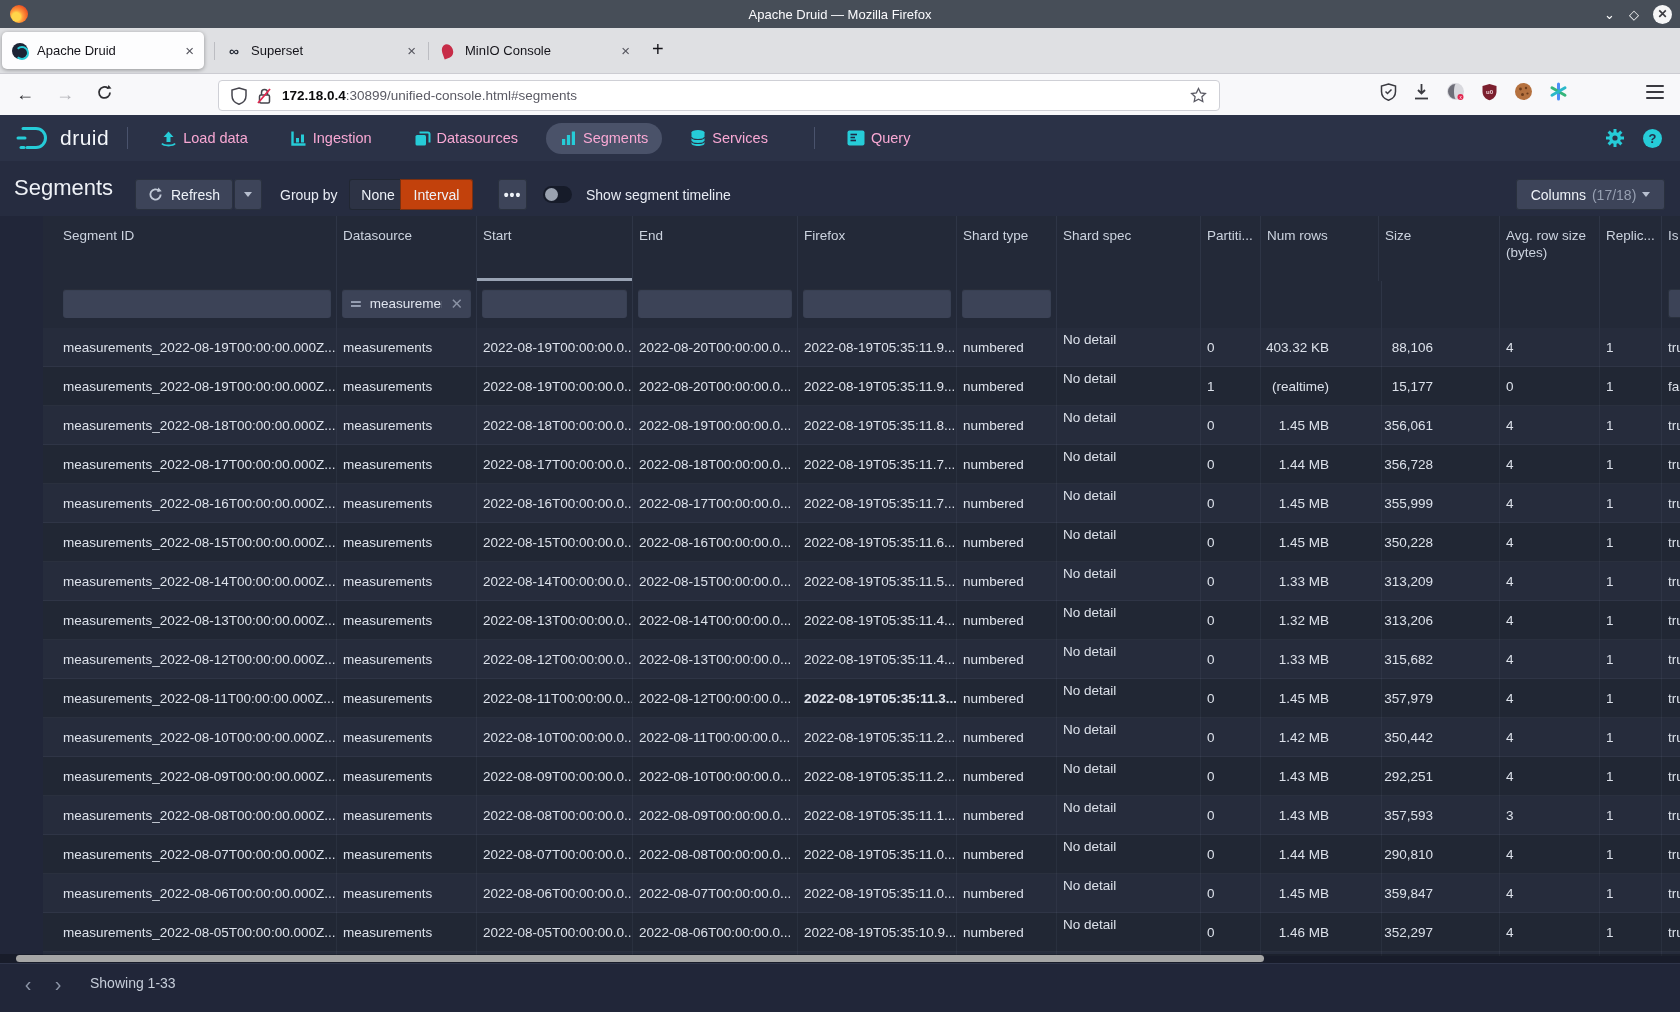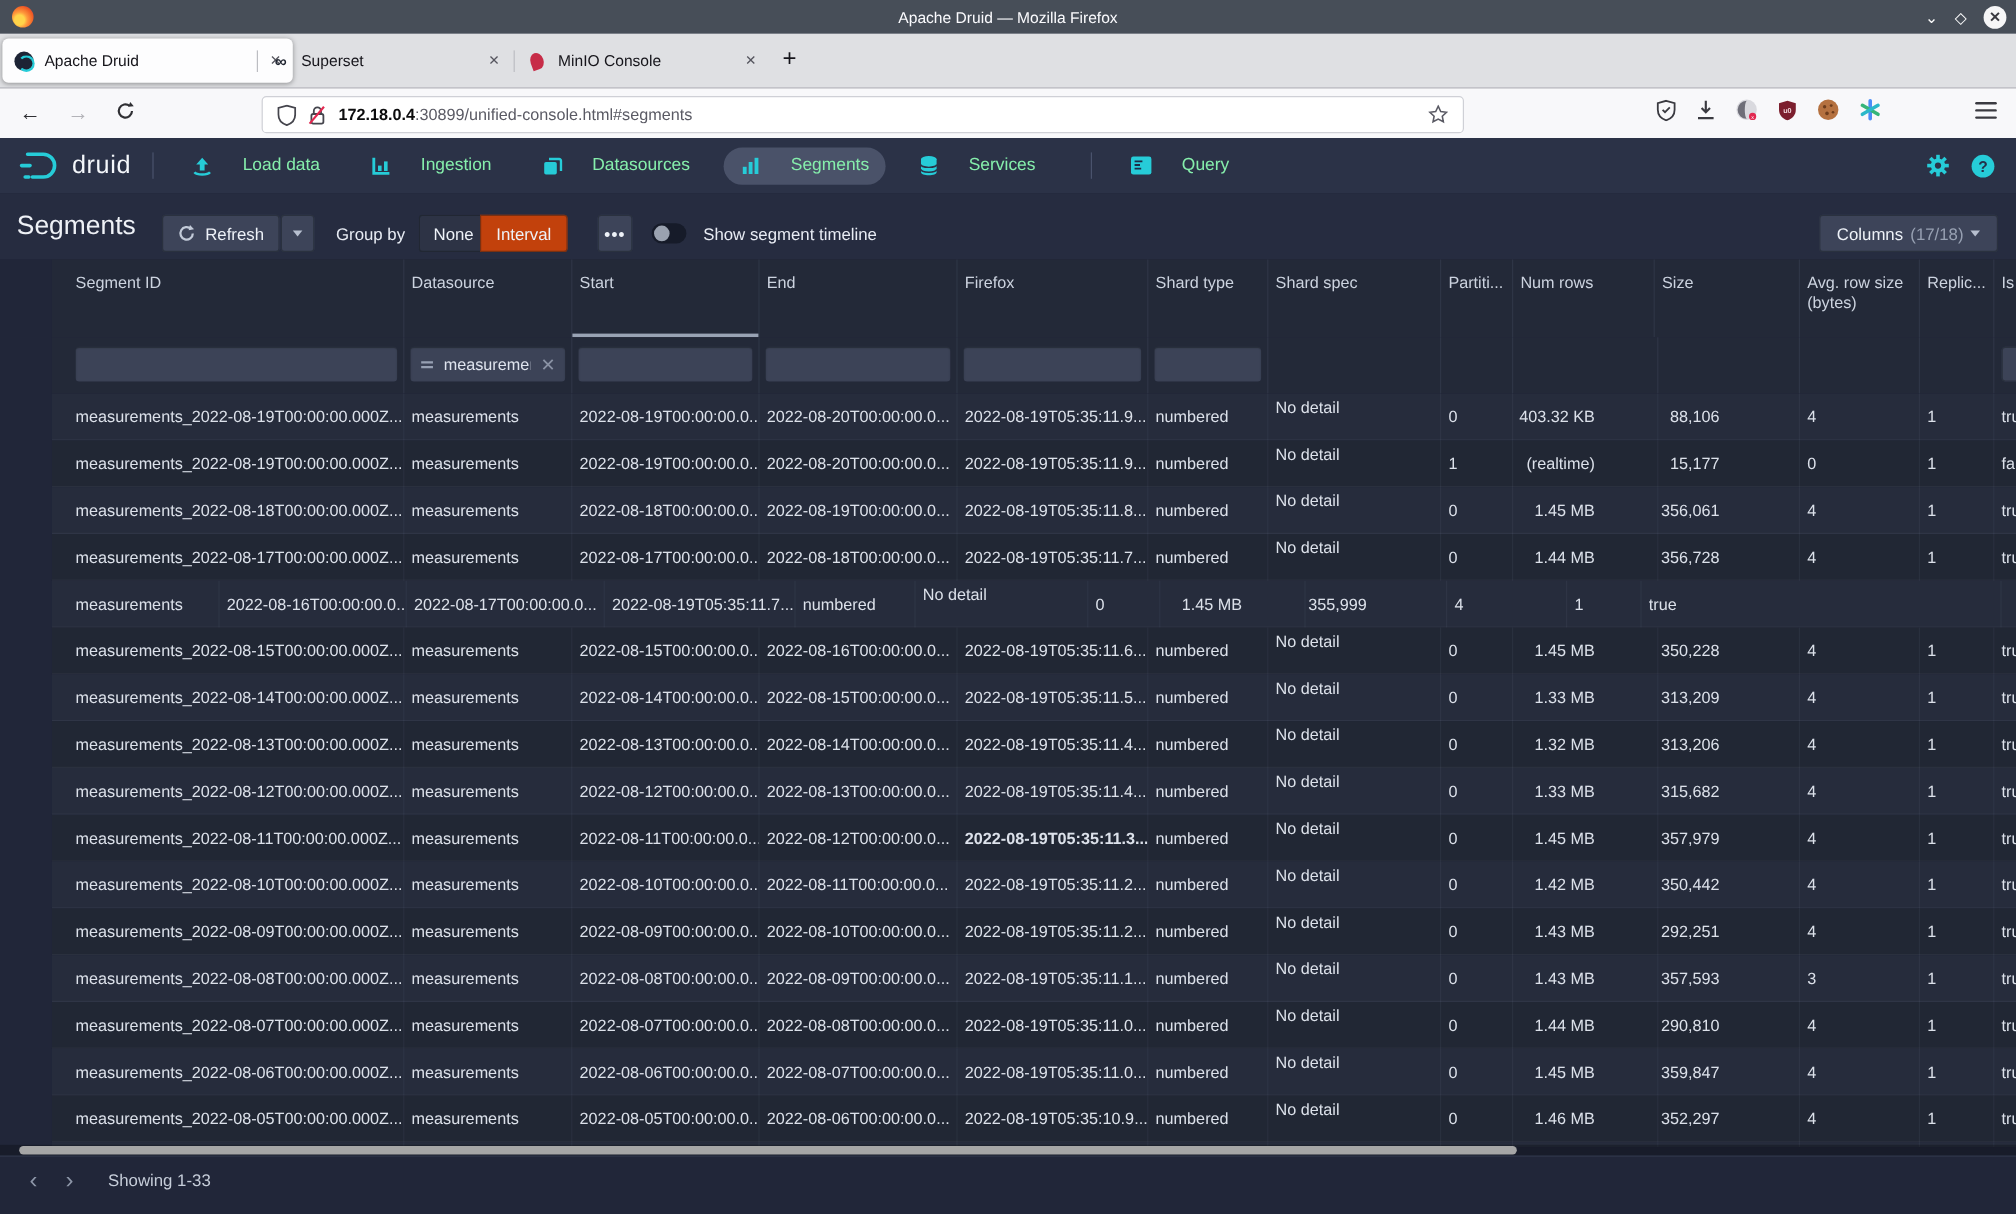--- a/index.html
+++ b/index.html
@@ -46,21 +46,21 @@
   .tb-icons { position:absolute; right:112px; top:8px; display:flex; gap:16px; align-items:center; }
   .hamburger { position:absolute; right:16px; top:11px; width:18px; height:14px; }
   .hamburger div { height:2px; background:#3a3a40; margin-bottom:4px; border-radius:1px; }
 
   
   .dnav { position:absolute; left:0; top:115px; width:1680px; height:46px; background:#2b3247;
     display:flex; align-items:center; }
   .brand { display:flex; align-items:center; margin-left:16px; }
   .brand-text { color:#f4f7fb; font-size:21px; margin-left:8px; letter-spacing:0.5px; }
   .nav-sep { width:1px; height:22px; background:#4a536d; margin:0 18px; }
-  .nav-item { display:flex; align-items:center; gap:25px; color:#86efac; font-size:14.5px;
+  .nav-item { display:flex; align-items:center; gap:6px; color:#f9a8d4; font-size:14.5px;
     padding:7px 14px; border-radius:16px; margin-right:14px; white-space:nowrap; }
   .nav-item.active { background:#4a5269; }
   .nav-right { position:absolute; right:18px; display:flex; align-items:center; gap:18px; }
   .help-circle { width:19px; height:19px; border-radius:50%; background:#26ccd8; color:#24304a;
     font-size:13px; font-weight:bold; display:flex; align-items:center; justify-content:center; }
 
   
   .ptoolbar { position:absolute; left:0; top:161px; width:1680px; height:55px; background:#262c40; }
   .page-title { position:absolute; left:14px; top:14px; font-size:22px; color:#eef1f6; }
   .btn { position:absolute; top:18px; height:31px; background:#3d4459; border-radius:3px; color:#eef2f8;
@@ -128,21 +128,21 @@
     <div class="fx-logo"></div>
     <div class="win-title">Apache Druid — Mozilla Firefox</div>
     <div class="win-controls">
       <span class="wc">⌄</span>
       <span class="wc">◇</span>
       <span class="wc-close">✕</span>
     </div>
   </div>
 
   <div class="tabstrip">
-    <div class="tab active" style="left:2px; width:242px;">
+    <div class="tab active" style="left:2px; width:202px;">
       <span class="favicon druid-fav"></span>
       <span class="tab-label">Apache Druid</span>
       <span class="tab-close">×</span>
     </div>
     <div class="tab" style="left:216px; width:210px;">
       <span class="favicon superset-fav">∞</span>
       <span class="tab-label">Superset</span>
       <span class="tab-close">×</span>
     </div>
     <div class="tab" style="left:430px; width:210px;">
@@ -480,20 +480,21 @@
           <div class="td" style="width: 100px;">numbered</div>
           <div class="td vtop" style="width: 144px;">No detail</div>
           <div class="td" style="width: 60px;">0</div>
           <div class="td num" style="width: 121px; padding-right: 52px;">1.44 MB</div>
           <div class="td num" style="width: 118px; padding-right: 66px;">356,728</div>
           <div class="td" style="width: 100px;">4</div>
           <div class="td" style="width: 62px;">1</div>
           <div class="td" style="width: 300px;">true</div>
         </div>
         <div class="tr odd">
+          <div class="td" style="width: 294px;">measurements_2022-08-16T00:00:00.000Z...</div>
           <div class="td" style="width: 140px;">measurements</div>
           <div class="td" style="width: 156px;">2022-08-16T00:00:00.0...</div>
           <div class="td" style="width: 165px;">2022-08-17T00:00:00.0...</div>
           <div class="td" style="width: 159px;">2022-08-19T05:35:11.7...</div>
           <div class="td" style="width: 100px;">numbered</div>
           <div class="td vtop" style="width: 144px;">No detail</div>
           <div class="td" style="width: 60px;">0</div>
           <div class="td num" style="width: 121px; padding-right: 52px;">1.45 MB</div>
           <div class="td num" style="width: 118px; padding-right: 66px;">355,999</div>
           <div class="td" style="width: 100px;">4</div>

